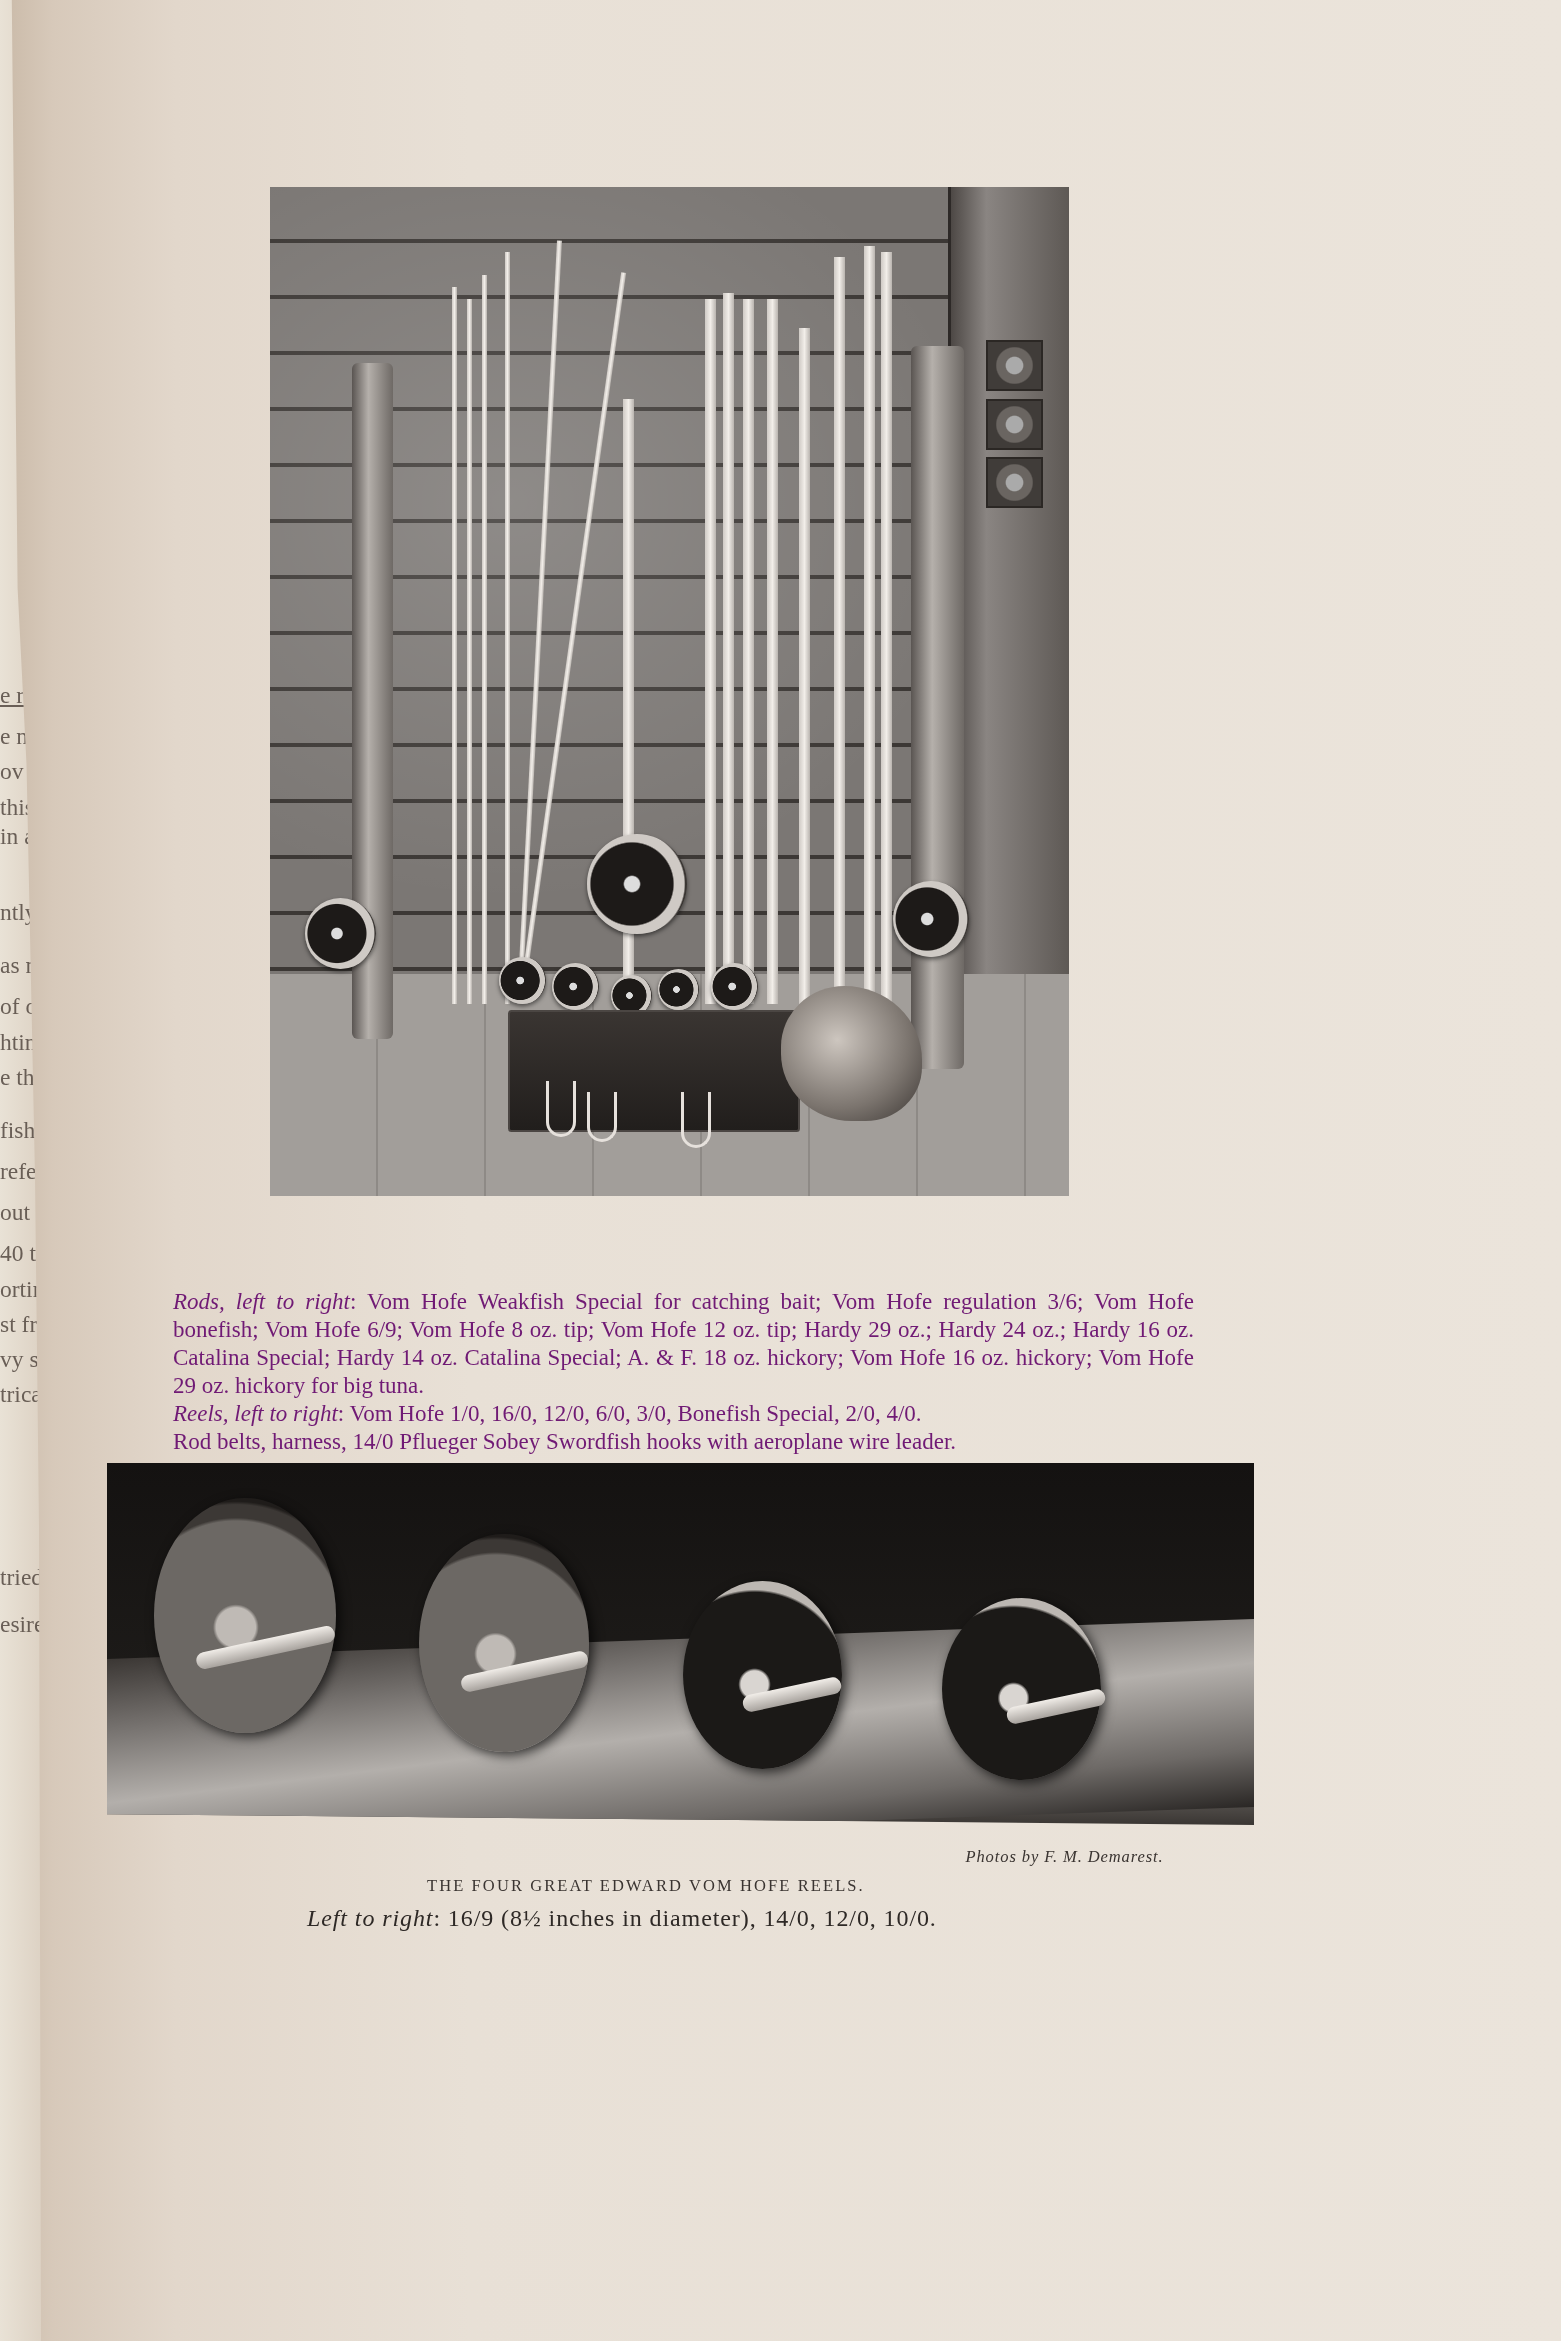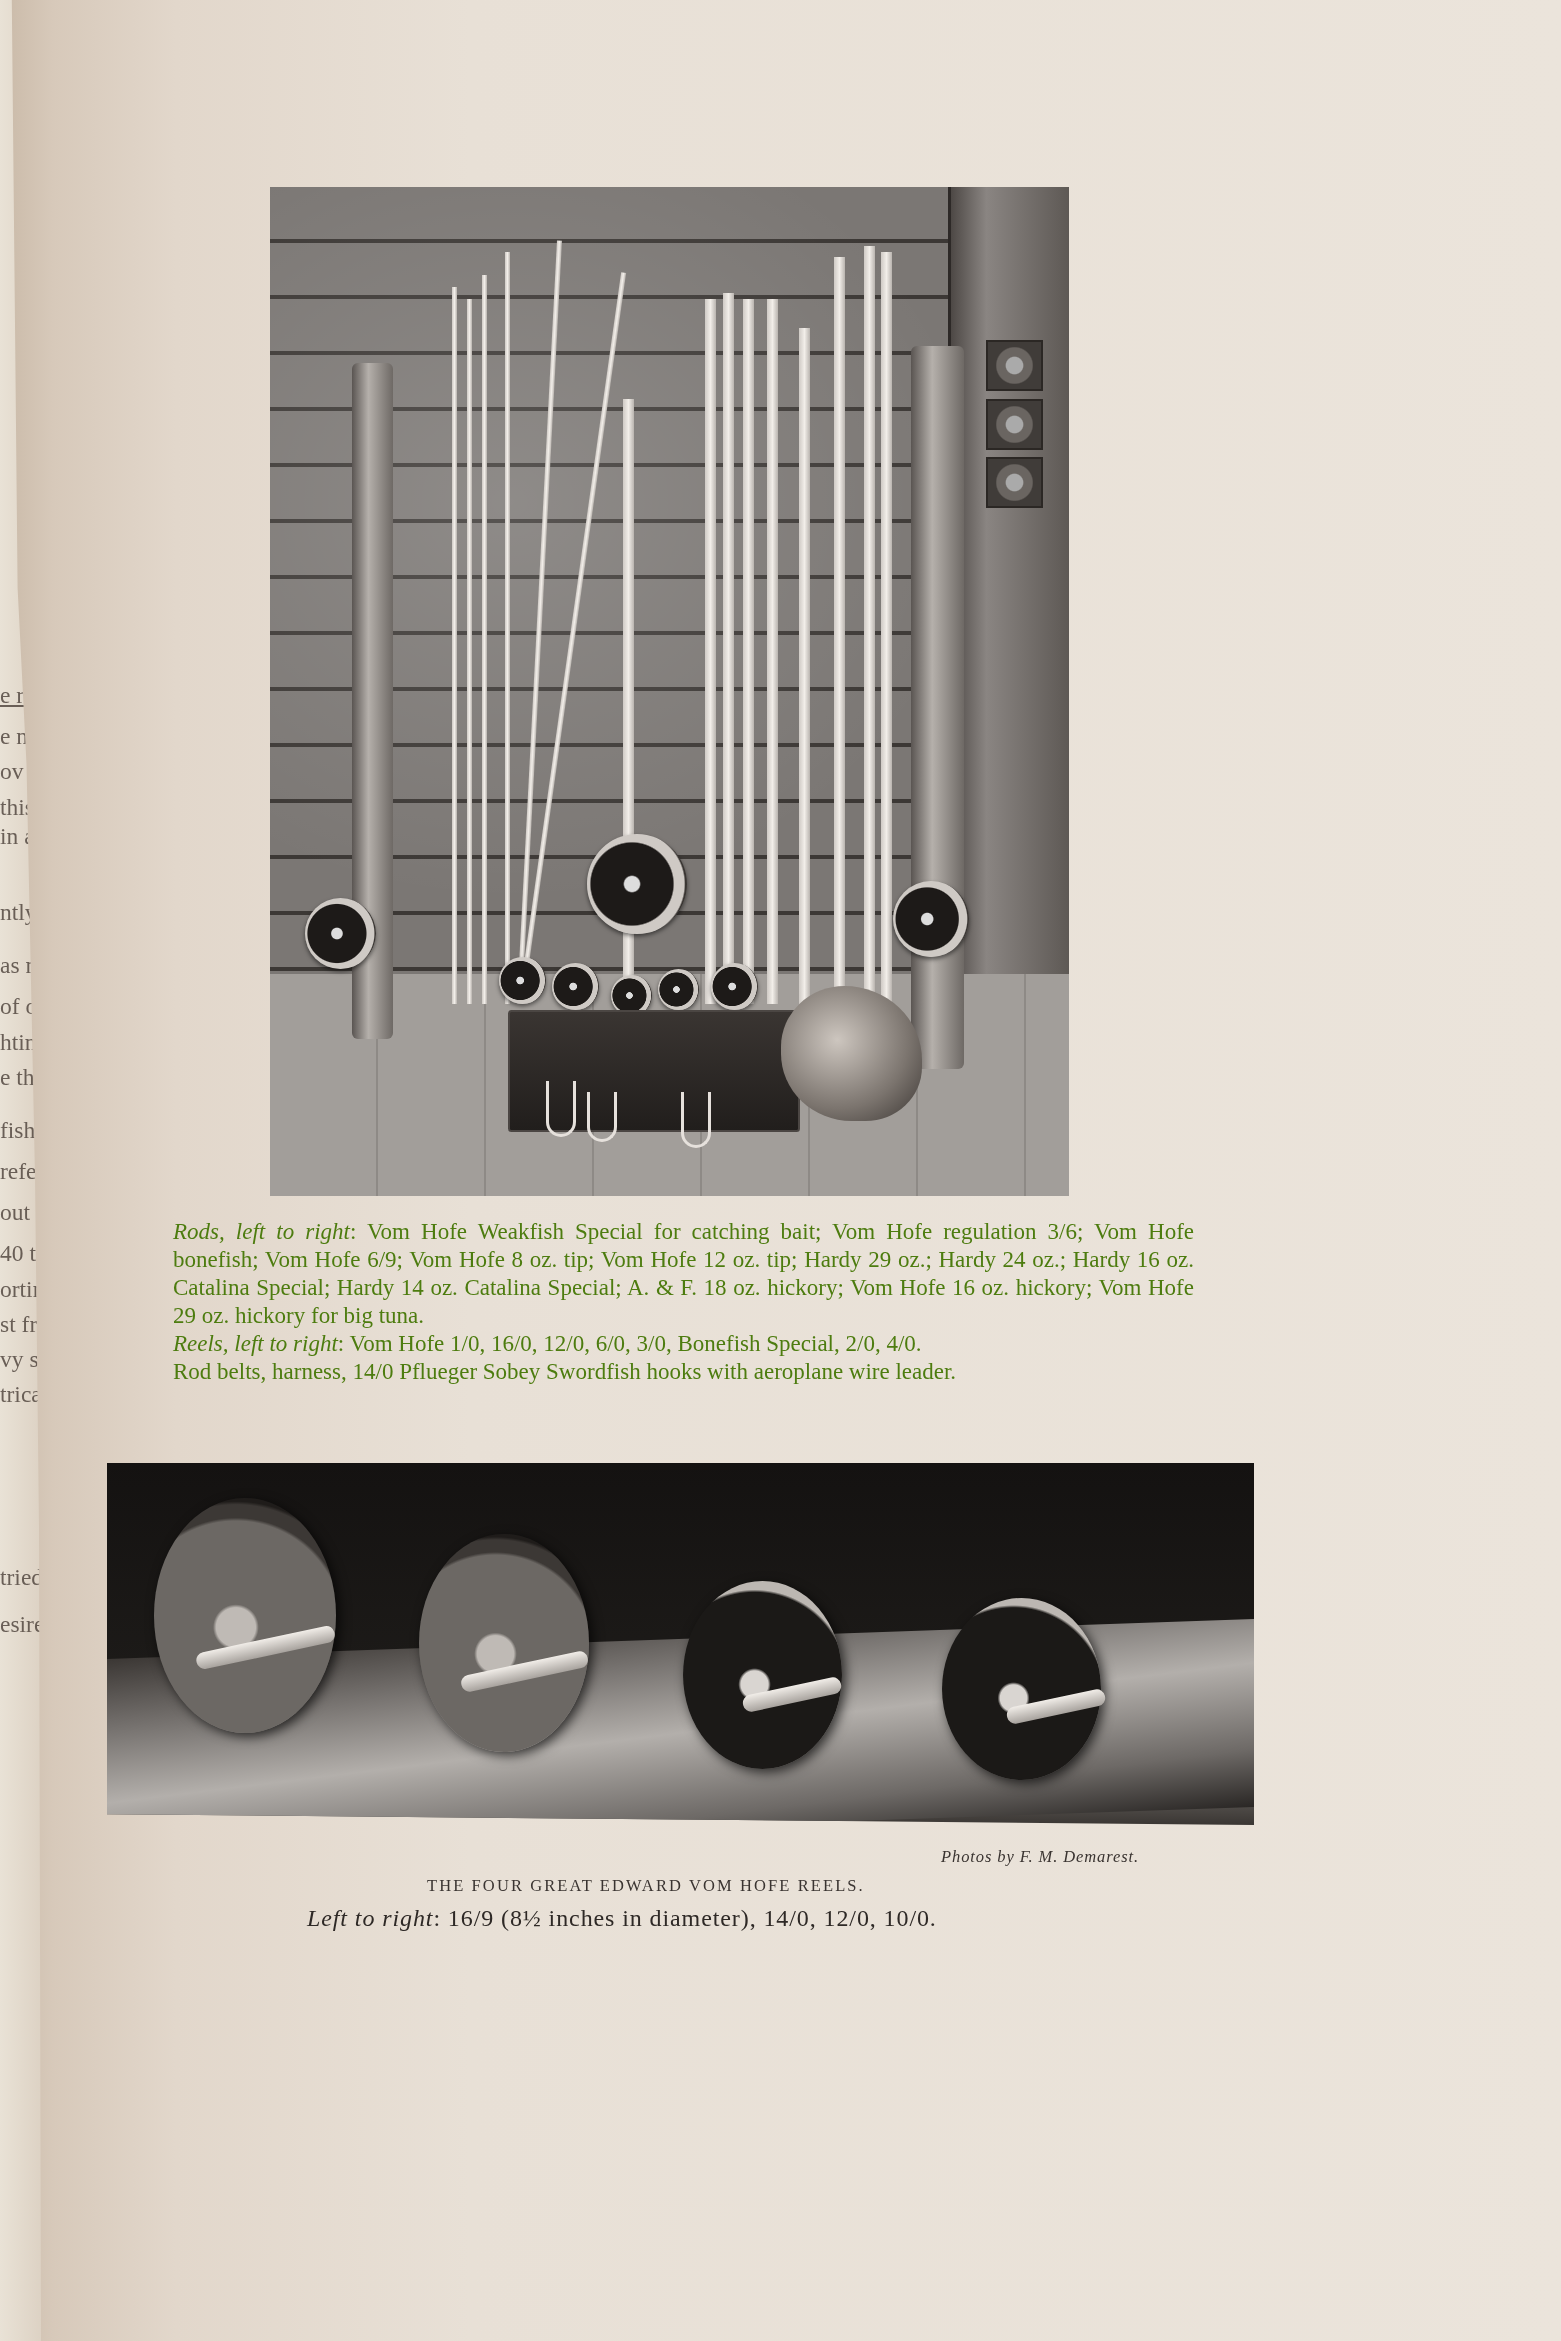--- a/index.html
+++ b/index.html
@@ -78,23 +78,23 @@
     position: absolute; border: 3.5px solid #e6e1dc; border-top: none; border-radius: 0 0 17.6px 17.6px;
   }
   .photo-top .harness {
     position: absolute; left: 511px; top: 799px; width: 141px; height: 135px;
     background: radial-gradient(ellipse at 40% 40%, #cdc6bf, #7b746e 60%, #3a3532);
     border-radius: 45% 55% 40% 50%;
   }
 
   
   .caption-top {
-    position: absolute; left: 173px; top: 1218px; width: 1021px;
+    position: absolute; left: 173px; top: 1288px; width: 1021px;
     font-size: 23px; line-height: 28px; text-align: justify;
-    color: #4d7c0f;
+    color: #701a75;
   }
   .caption-top .lead { font-style: italic; }
 
   
   .photo-bottom {
     position: absolute; left: 107px; top: 1463px; width: 1147px; height: 362px;
     background: linear-gradient(180deg, #141211 0%, #1c1a18 55%, #5b5753 65%, #8c8884 80%, #3a3633 100%);
     overflow: hidden;
     clip-path: polygon(0 0, 100% 0, 100% 100%, 0 97%);
   }
@@ -111,21 +111,21 @@
   .photo-bottom .big-reel.dark {
     background: radial-gradient(circle at 45% 55%, #d9d5d1 0 10%, #1b1917 12% 68%, #bcb7b2 70% 78%, #2a2725 80%);
   }
   .photo-bottom .crank {
     position: absolute; height: 16.5px; background: linear-gradient(180deg, #f1ede8, #a7a29d);
     border-radius: 8.2px; transform: rotate(-12deg);
   }
 
   
   .photo-credit {
-    position: absolute; left: 941px; top: 1847px; width: 247px; text-align: left;
+    position: absolute; left: 941px; top: 1847px; width: 247px; text-align: center;
     font-size: 16.5px; font-style: italic; letter-spacing: 0.9px; color: #3a3431;
   }
   .caption-title {
     position: absolute; left: 427px; top: 1876px; width: 529px;
     font-size: 16.5px; letter-spacing: 2.1px; color: #3a3431;
   }
   .caption-detail {
     position: absolute; left: 307px; top: 1905px; width: 823px;
     font-size: 24px; letter-spacing: 0.9px; color: #2e2926;
   }

